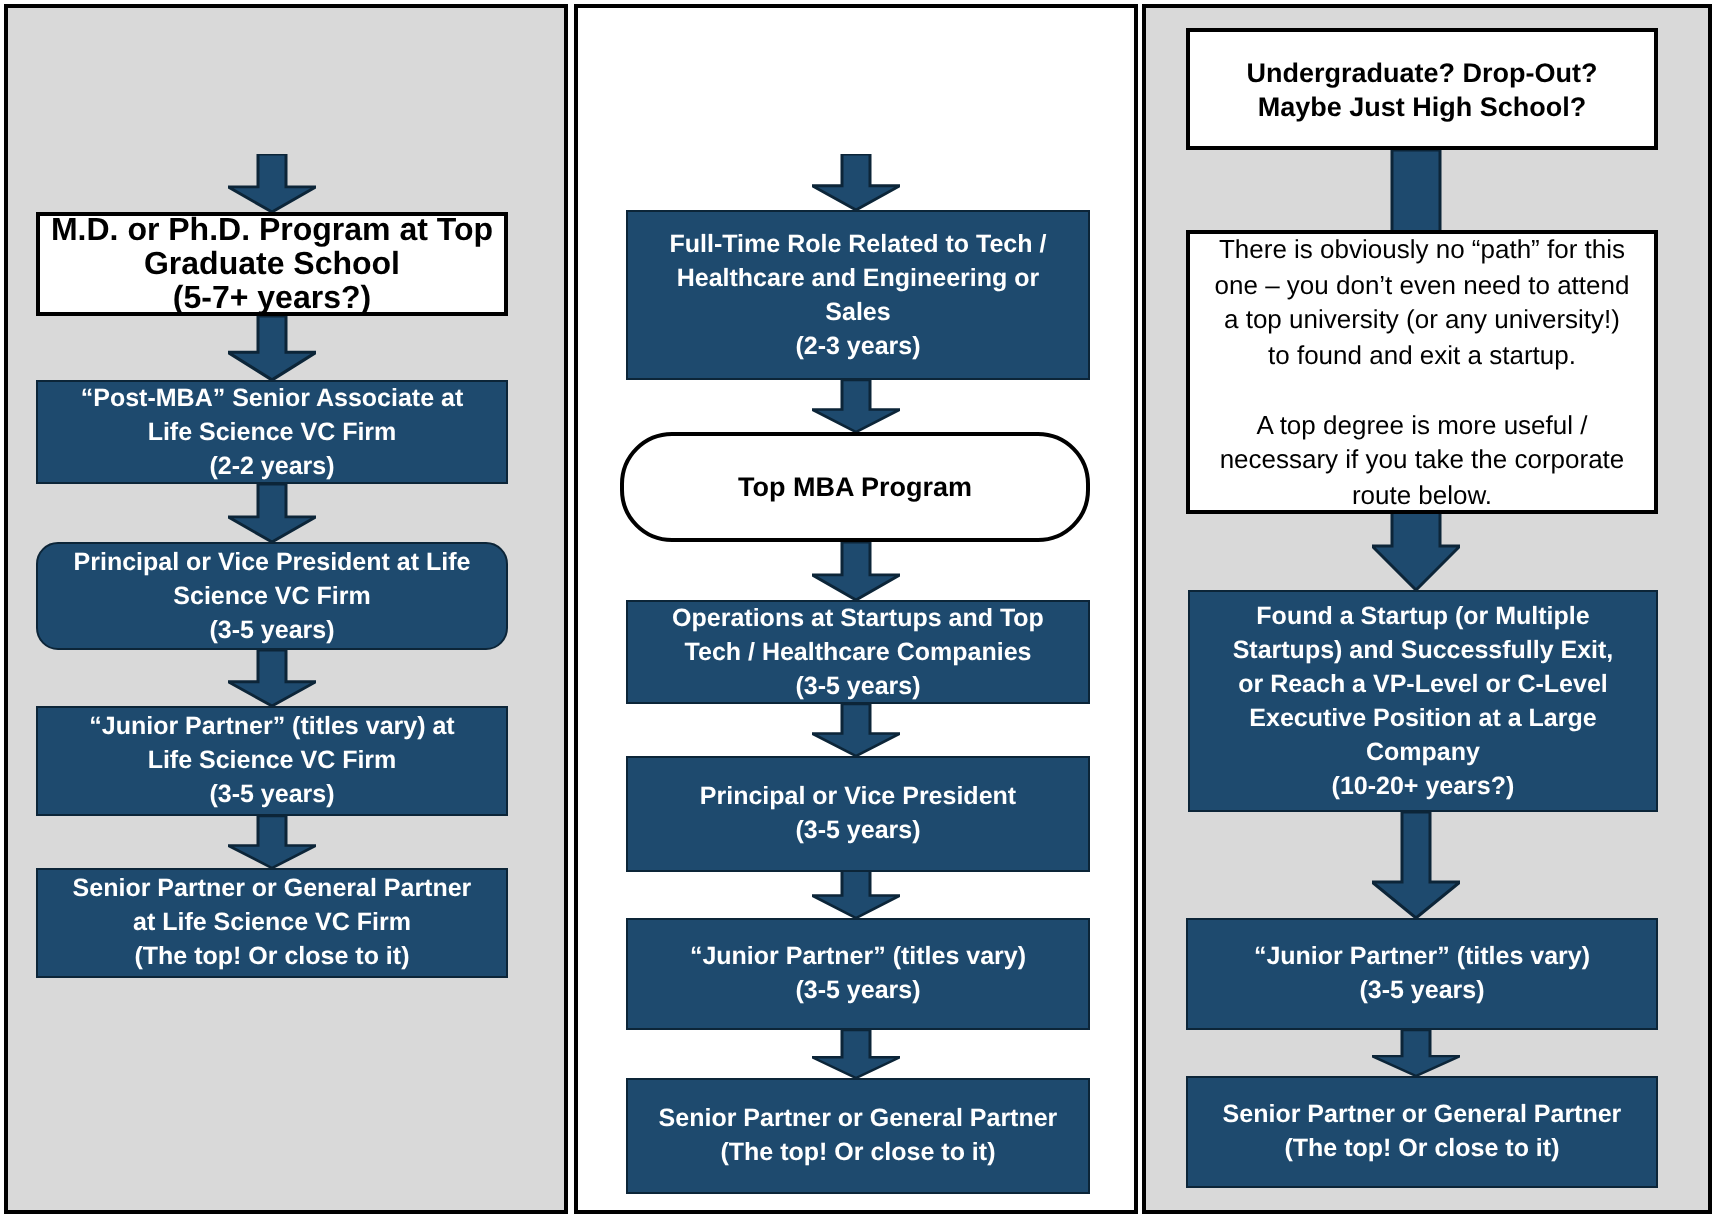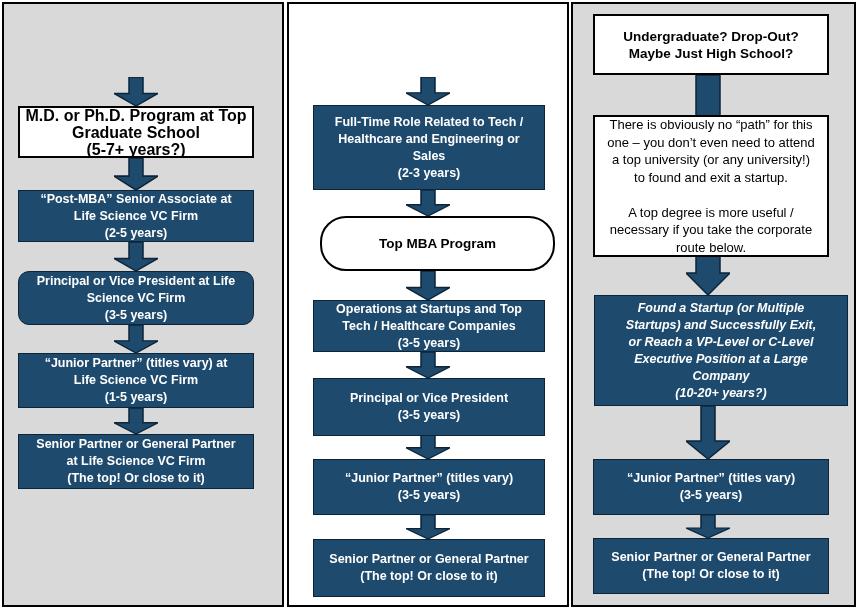--- a/index.html
+++ b/index.html
@@ -84,57 +84,57 @@
   <svg class="arrow" style="left:686px;top:515px;width:44px;height:23px;" viewBox="0 0 44 30" preserveAspectRatio="none">
       <polygon points="15,0 29,0 29,17 44,17 22,30 0,17 15,17"></polygon>
     </svg>
 
 
   <div class="fbox whitebox" style="left:18px;top:106px;width:236px;height:52px;">M.D. or Ph.D. Program at Top
 Graduate School
 (5-7+ years?)</div>
   <div class="fbox navy" style="left:18px;top:190px;width:236px;height:52px;">“Post-MBA” Senior Associate at
 Life Science VC Firm
-(2-5 years)</div>
+(2-2 years)</div>
   <div class="fbox navy" style="left:18px;top:271px;width:236px;height:54px;border-radius:11px;">Principal or Vice President at Life
 Science VC Firm
 (3-5 years)</div>
   <div class="fbox navy" style="left:18px;top:353px;width:236px;height:55px;">“Junior Partner” (titles vary) at
 Life Science VC Firm
-(1-5 years)</div>
+(3-5 years)</div>
   <div class="fbox navy" style="left:18px;top:434px;width:236px;height:55px;">Senior Partner or General Partner
 at Life Science VC Firm
 (The top! Or close to it)</div>
 
   <div class="fbox navy" style="left:313px;top:105px;width:232px;height:85px;">Full-Time Role Related to Tech /
 Healthcare and Engineering or
 Sales
 (2-3 years)</div>
-  <div class="fbox whitebox title-size" style="left:320px;top:216px;width:235px;height:55px;border-radius:26px;">Top MBA Program</div>
+  <div class="fbox whitebox title-size" style="left:310px;top:216px;width:235px;height:55px;border-radius:26px;">Top MBA Program</div>
   <div class="fbox navy" style="left:313px;top:300px;width:232px;height:52px;">Operations at Startups and Top
 Tech / Healthcare Companies
 (3-5 years)</div>
   <div class="fbox navy" style="left:313px;top:378px;width:232px;height:58px;">Principal or Vice President
 (3-5 years)</div>
   <div class="fbox navy" style="left:313px;top:459px;width:232px;height:56px;">“Junior Partner” (titles vary)
 (3-5 years)</div>
   <div class="fbox navy" style="left:313px;top:539px;width:232px;height:58px;">Senior Partner or General Partner
 (The top! Or close to it)</div>
 
   <div class="fbox whitebox title-size" style="left:593px;top:14px;width:236px;height:61px;">Undergraduate? Drop-Out?
 Maybe Just High School?</div>
   <div class="fbox note" style="left:593px;top:115px;width:236px;height:142px;">There is obviously no “path” for this
 one – you don’t even need to attend
 a top university (or any university!)
 to found and exit a startup.
 
 A top degree is more useful /
 necessary if you take the corporate
 route below.</div>
-  <div class="fbox navy" style="left:594px;top:295px;width:254px;height:111px;font-style:italic;">Found a Startup (or Multiple
+  <div class="fbox navy" style="left:594px;top:295px;width:235px;height:111px;">Found a Startup (or Multiple
 Startups) and Successfully Exit,
 or Reach a VP-Level or C-Level
 Executive Position at a Large
 Company
 (10-20+ years?)</div>
   <div class="fbox navy" style="left:593px;top:459px;width:236px;height:56px;">“Junior Partner” (titles vary)
 (3-5 years)</div>
   <div class="fbox navy" style="left:593px;top:538px;width:236px;height:56px;">Senior Partner or General Partner
 (The top! Or close to it)</div>
 

